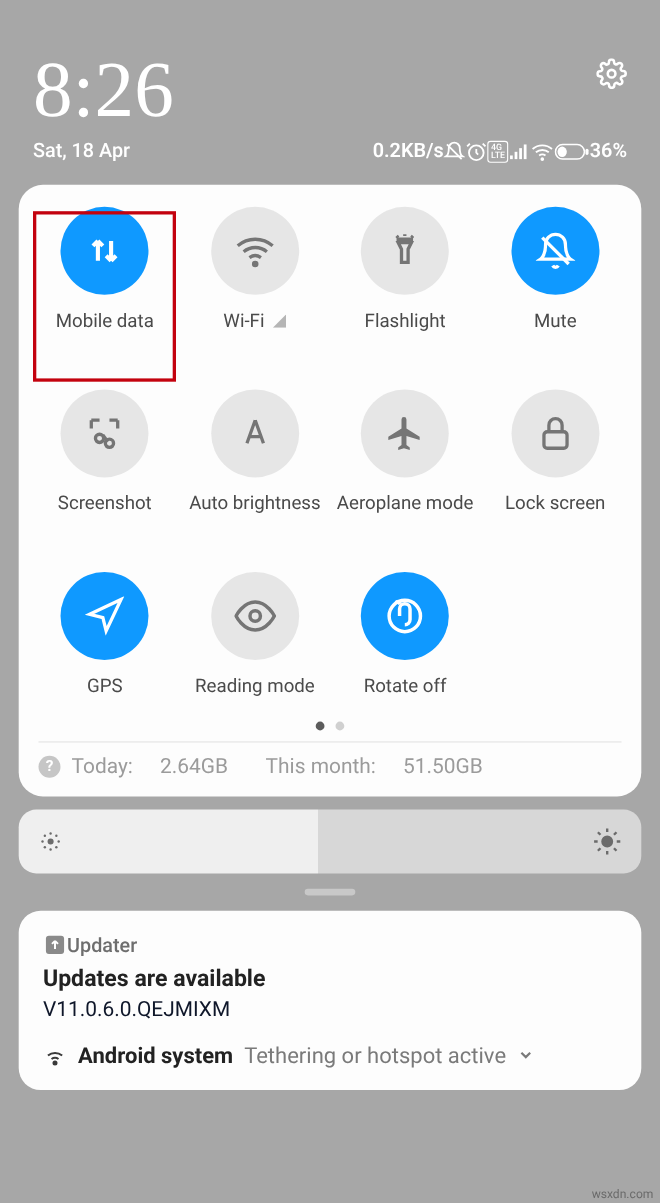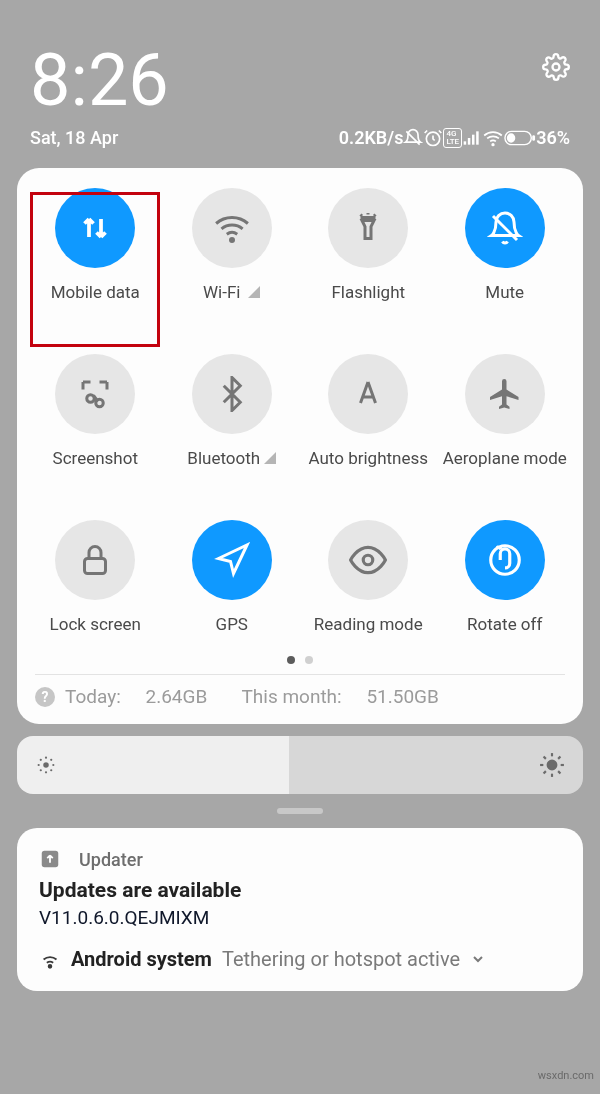--- a/index.html
+++ b/index.html
@@ -1,20 +1,20 @@
 <!DOCTYPE html>
 <html><head>
 <meta charset="utf-8">
 <style>
   * { box-sizing: border-box; margin: 0; padding: 0; font-family: -apple-system, BlinkMacSystemFont, "Segoe UI", Roboto, sans-serif; }
   body { width: 600px; height: 1094px; background: #a7a7a7; overflow: hidden; position: relative; }
   
   
   .header { padding: 45px 30px 10px 30px; color: #fff; display: flex; justify-content: space-between; align-items: flex-start; }
-  .clock { font-size: 72px; font-weight: 400; line-height: 1; }
+  .clock { font-size: 72px; font-weight: 400; line-height: 1; font-family: Liberation Serif, serif; }
   .settings-ic { width: 28px; height: 28px; margin-top: 8px; }
   .date-row { padding: 0 30px 10px 30px; color: #fff; display: flex; justify-content: space-between; align-items: center; font-size: 18px; font-weight: 500; }
   .status-icons { display: flex; align-items: center; gap: 0; }
   .status-icons svg, .status-icons span { color: #fff; }
   .rate { font-size: 18px; font-weight: 600; }
   .batt { font-size: 18px; font-weight: 600; }
 
   
   .panel { margin: 10px 17px 12px 17px; background: #fdfdfd; border-radius: 22px; padding: 20px 10px 14px 10px; }
   .tiles { display: grid; grid-template-columns: repeat(4, 1fr); row-gap: 52px; }
@@ -31,28 +31,28 @@
   .usage { display: flex; align-items: center; gap: 10px; padding: 10px 8px 2px 8px; color: #9b9b9b; font-size: 19px; }
   .usage .q { width: 20px; height: 20px; border-radius: 50%; background: #c6c6c6; display:flex; align-items:center; justify-content:center; color:#fff; font-size:14px; font-weight:bold; }
 
   
   .bright { margin: 0 17px 14px 17px; height: 58px; border-radius: 16px; background: linear-gradient(to right, #efefef 0%, #efefef 48%, #d7d7d7 48%, #d7d7d7 100%); display:flex; align-items:center; justify-content:space-between; padding: 0 18px; position: relative; }
 
   .handle-bar { width: 46px; height: 6px; background: #c8c8c8; border-radius: 3px; margin: 8px auto 14px auto; }
 
   
   .notif { margin: 0 17px; background: #fdfdfd; border-radius: 20px; padding: 20px 22px; }
-  .notif-app { display:flex; align-items:center; gap:18px; font-size:18px; color:#6e6e6e; font-weight: 500; margin-bottom: 8px;}
+  .notif-app { display:flex; align-items:center; gap:0; font-size:18px; color:#6e6e6e; font-weight: 500; margin-bottom: 8px;}
   .notif-title { font-size: 21px; font-weight: 700; color:#222; margin-bottom: 4px;}
   .notif-sub { font-size: 19px; color:#0f172a; margin-bottom: 18px;}
   .notif-sys { display:flex; align-items:center; gap:10px; font-size: 20px; color:#222;}
   .notif-sys .bold { font-weight: 700; }
   .notif-sys .light { color:#7a7a7a; font-weight: 400;}
 
-  .watermark { position:absolute; right:6px; bottom:12px; font-size:11px; color: rgba(80,80,80,0.7); }
+  .watermark { position:absolute; right:6px; bottom:2px; font-size:11px; color: rgba(80,80,80,0.7); }
 
   .tri { width:0; height:0; border-left:8px solid transparent; border-right:8px solid transparent; border-top:9px solid #b5b5b5; display:inline-block;}
 </style>
 </head>
 <body>
 
 <div class="highlight"></div>
 
 <div class="header">
   <div class="clock">8:26</div>
@@ -150,33 +150,20 @@
           <svg width="36" height="36" viewBox="0 0 24 24" fill="none" stroke="#757575" stroke-width="2">
             <path d="M4 4h5M4 4v5M20 4h-5M20 4v5"></path>
             <circle cx="9" cy="15" r="2.5"></circle>
             <circle cx="15" cy="18" r="2.5"></circle>
             <path d="M11 13l3 4"></path>
           </svg>
         </div>
       <div class="tile-label">Screenshot</div>
     </div>
 
-    <div class="tile">
-      <div class="tile-badge off">
-          <svg width="36" height="36" viewBox="0 0 24 24" fill="none" stroke="#757575" stroke-width="2">
-            <path d="M6.5 6.5l11 11L12 23V1l5.5 5.5-11 11"></path>
-          </svg>
-        </div>
-      <div class="tile-label">
-          <span>Bluetooth</span> 
-          <svg width="12" height="12" viewBox="0 0 10 10">
-            <polygon points="0,10 10,10 10,0" fill="#b5b5b5"></polygon>
-          </svg>
-        </div>
-    </div>
 
     <div class="tile">
       <div class="tile-badge off">
           <svg width="36" height="36" viewBox="0 0 24 24" fill="none" stroke="#757575" stroke-width="2">
             <path d="M12 4l-5 14M12 4l5 14M9 14h6"></path>
           </svg>
         </div>
       <div class="tile-label">Auto brightness</div>
     </div>
 

